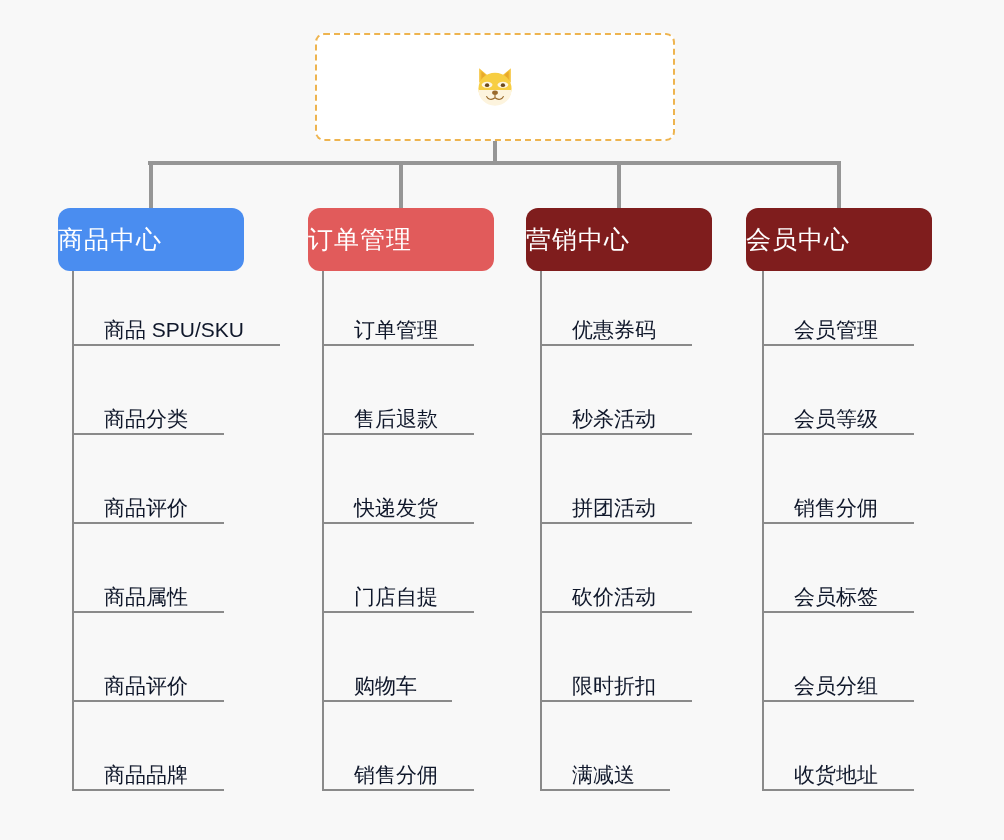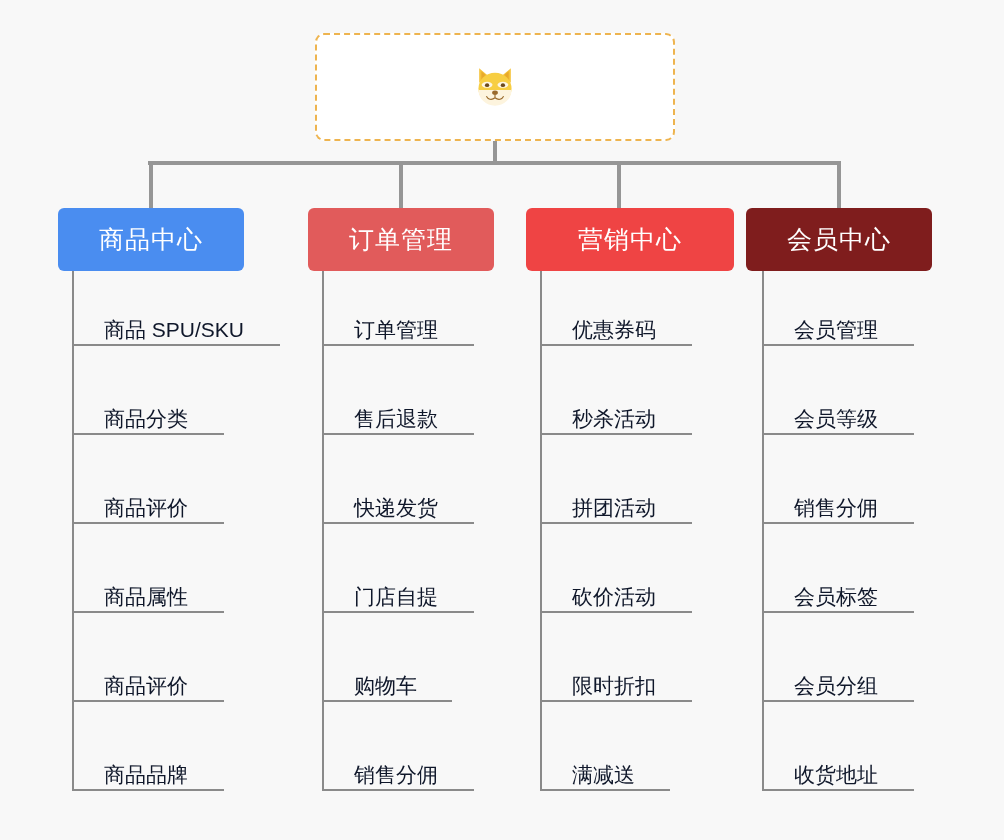--- a/index.html
+++ b/index.html
@@ -72,24 +72,24 @@
     top: 161px;
     width: 4px;
     height: 47px;
   }
 
   
   .cat-box {
     position: absolute;
     top: 208px;
     height: 63px;
-    border-radius: 6px;
+    border-radius: 12px;
     display: flex;
     align-items: center;
-    justify-content: center;
+    justify-content: flex-start;
   }
   .cat-label {
     font-size: 25px;
     color: #ffffff;
     line-height: 1;
     letter-spacing: 1px;
     white-space: nowrap;
   }
 
   
@@ -210,21 +210,21 @@
         <div class="leaf" style="top: 431px;">
           <div class="leaf-underline" style="width: 130px;"></div>
           <span class="leaf-label">购物车</span>
         </div>
         <div class="leaf" style="top: 520px;">
           <div class="leaf-underline" style="width: 152px;"></div>
           <span class="leaf-label">销售分佣</span>
         </div>
       </div>
       <div class="conn conn-drop" style="left: 617px;"></div>
-      <div class="cat-box" style="left: 526px; width: 208px; background: #ef4444; font-family: Liberation Serif, serif;">
+      <div class="cat-box" style="left: 526px; width: 186px; background: #7f1d1d; font-family: Liberation Serif, serif;">
         <span class="cat-label">营销中心</span>
       </div>
       <div class="branch" style="left: 540px;">
         <div class="trunk" style="height: 520px;"></div>
         <div class="leaf" style="top: 75px;">
           <div class="leaf-underline" style="width: 152px;"></div>
           <span class="leaf-label">优惠券码</span>
         </div>
         <div class="leaf" style="top: 164px;">
           <div class="leaf-underline" style="width: 152px;"></div>

